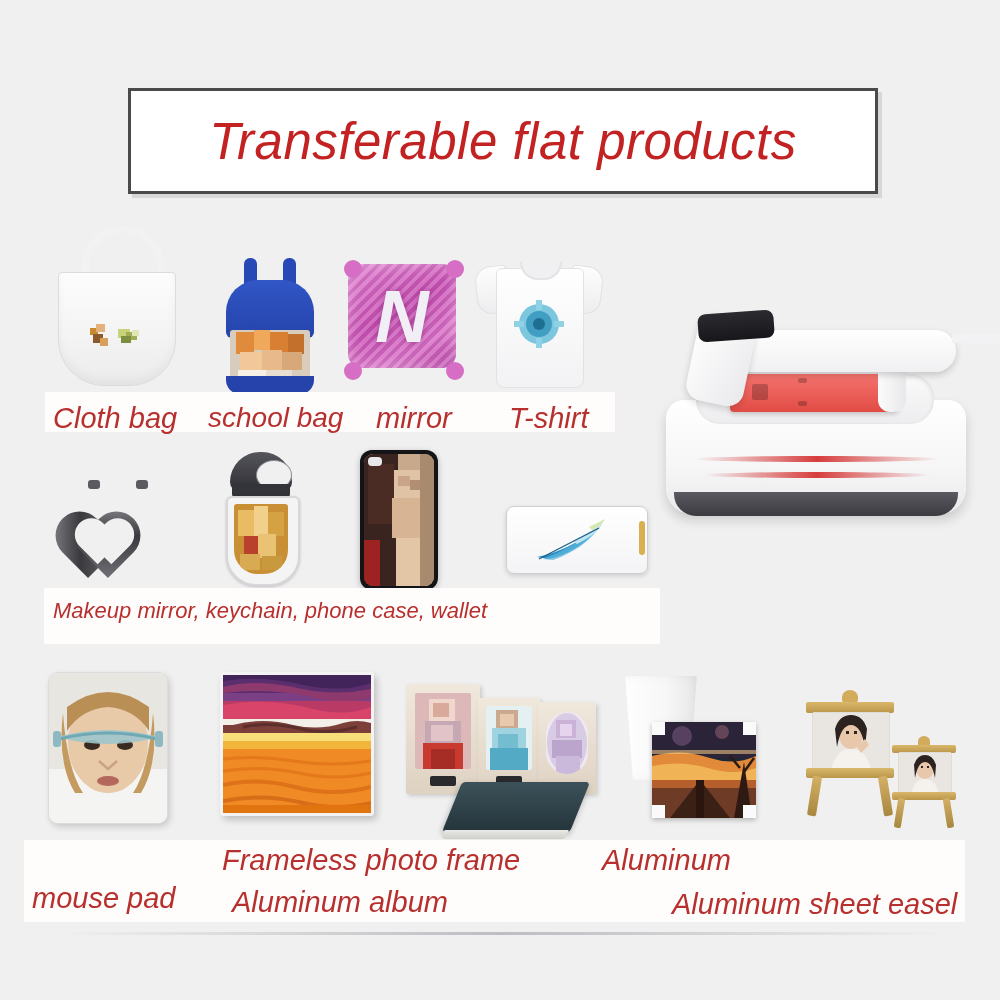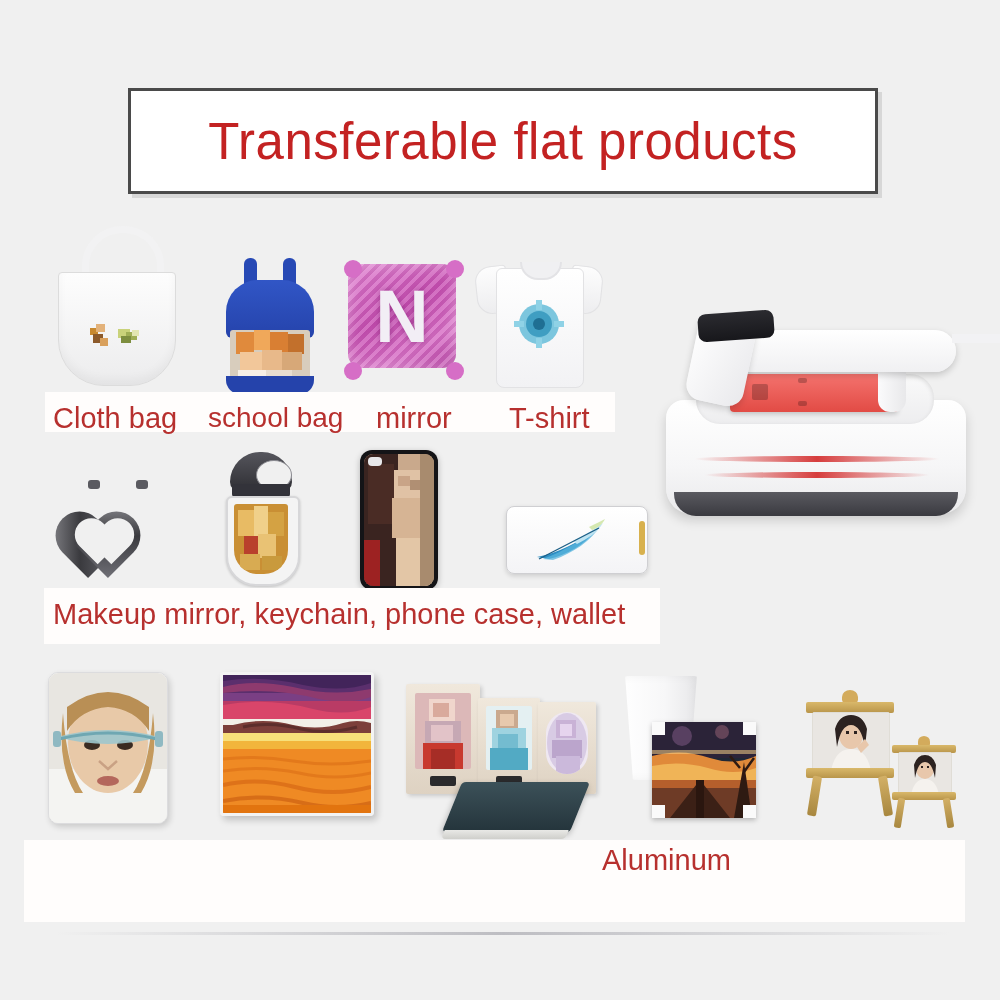--- a/index.html
+++ b/index.html
@@ -3,21 +3,21 @@
 <meta charset="utf-8">
 <style>
   html,body{margin:0;padding:0;}
   body{
     width:1000px;height:1000px;
     background:#f0f0f0;
     font-family:"Liberation Sans", sans-serif;
     overflow:hidden;
     position:relative;
   }
-  .stage{position:absolute;inset:0;}
+  .stage{position:absolute;inset:0;font-style:italic;}
 
   
   .title-box{
     position:absolute;left:128px;top:88px;width:744px;height:100px;
     background:#ffffff;border:3px solid #4a4a4a;
     box-shadow:4px 4px 0 rgba(0,0,0,.10);
     display:flex;align-items:center;justify-content:center;
   }
   .title-text{
     color:#c32222;font-size:51px;letter-spacing:.5px;white-space:nowrap;
@@ -410,21 +410,21 @@
         <path d="M10 40 C30 33 50 20 68 6 C58 22 40 34 20 41 Z" fill="#5bb6dd" opacity=".75"></path>
         <path d="M40 22 C52 16 62 10 70 4 C64 14 54 20 44 25 Z" fill="#bfe4f2"></path>
         <path d="M56 8 C62 5 68 2 72 0 C70 5 64 9 59 11 Z" fill="#d5e8b0"></path>
         <path d="M6 40 L66 9" stroke="#1d5f86" stroke-width="1.4" fill="none"></path>
       </svg>
       <div class="wallet-zip"></div>
     </div>
   </div>
 
   <div class="label-band" style="left:44px;top:588px;width:616px;height:56px;">
-    <div class="lbl" style="left:9px;top:10px;font-size:29px;">Makeup mirror, keychain, phone case, wallet</div>
+    <div class="lbl" style="left:9px;top:10px;font-size:22px;">Makeup mirror, keychain, phone case, wallet</div>
   </div>
 
   <div class="prod" style="left:48px;top:672px;width:120px;height:152px;">
     <div class="mousepad">
       <svg viewBox="0 0 118 150" width="118" height="150">
         <rect width="118" height="150" fill="#e8e6e1"></rect>
         <rect x="0" y="96" width="118" height="54" fill="#f4f4f2"></rect>
         <ellipse cx="59" cy="70" rx="40" ry="50" fill="#e8c9a8"></ellipse>
         <path d="M18 34 Q59 4 100 34 L100 58 Q86 36 59 34 Q32 36 18 58 Z" fill="#b98f55"></path>
         <path d="M14 40 Q18 96 34 120 L26 120 Q8 90 14 40 Z" fill="#c49a5e"></path>
@@ -578,21 +578,25 @@
         <rect x="22" y="13" width="2" height="2" fill="#2c2220"></rect>
         <rect x="28" y="13" width="2" height="2" fill="#2c2220"></rect>
       </svg>
     </div>
     <div class="easel-wood" style="left:2px;top:56px;width:64px;height:8px;"></div>
     <div class="easel-leg" style="left:6px;top:62px;width:7px;height:30px;transform:rotate(9deg);"></div>
     <div class="easel-leg" style="right:6px;top:62px;width:7px;height:30px;transform:rotate(-9deg);"></div>
   </div>
 
   <div class="label-band" style="left:24px;top:840px;width:941px;height:82px;">
+    <div class="lbl" style="left:8px;top:42px;font-size:29px;">mouse pad</div>
+    <div class="lbl" style="left:198px;top:4px;font-size:29px;">Frameless photo frame</div>
+    <div class="lbl" style="left:208px;top:46px;font-size:29px;">Aluminum album</div>
     <div class="lbl" style="left:578px;top:4px;font-size:29px;">Aluminum</div>
+    <div class="lbl" style="left:648px;top:48px;font-size:29px;">Aluminum sheet easel</div>
   </div>
 
   <div class="press">
     <div class="press-base"></div>
     <div class="press-stripe" style="left:34px;top:160px;width:246px;"></div>
     <div class="press-stripe" style="left:44px;top:176px;width:226px;"></div>
     <div class="press-foot"></div>
     <div class="press-tray"></div>
     <div class="press-plate">
       <div class="press-plate-line" style="left:22px;top:10px;width:16px;height:16px;"></div>

